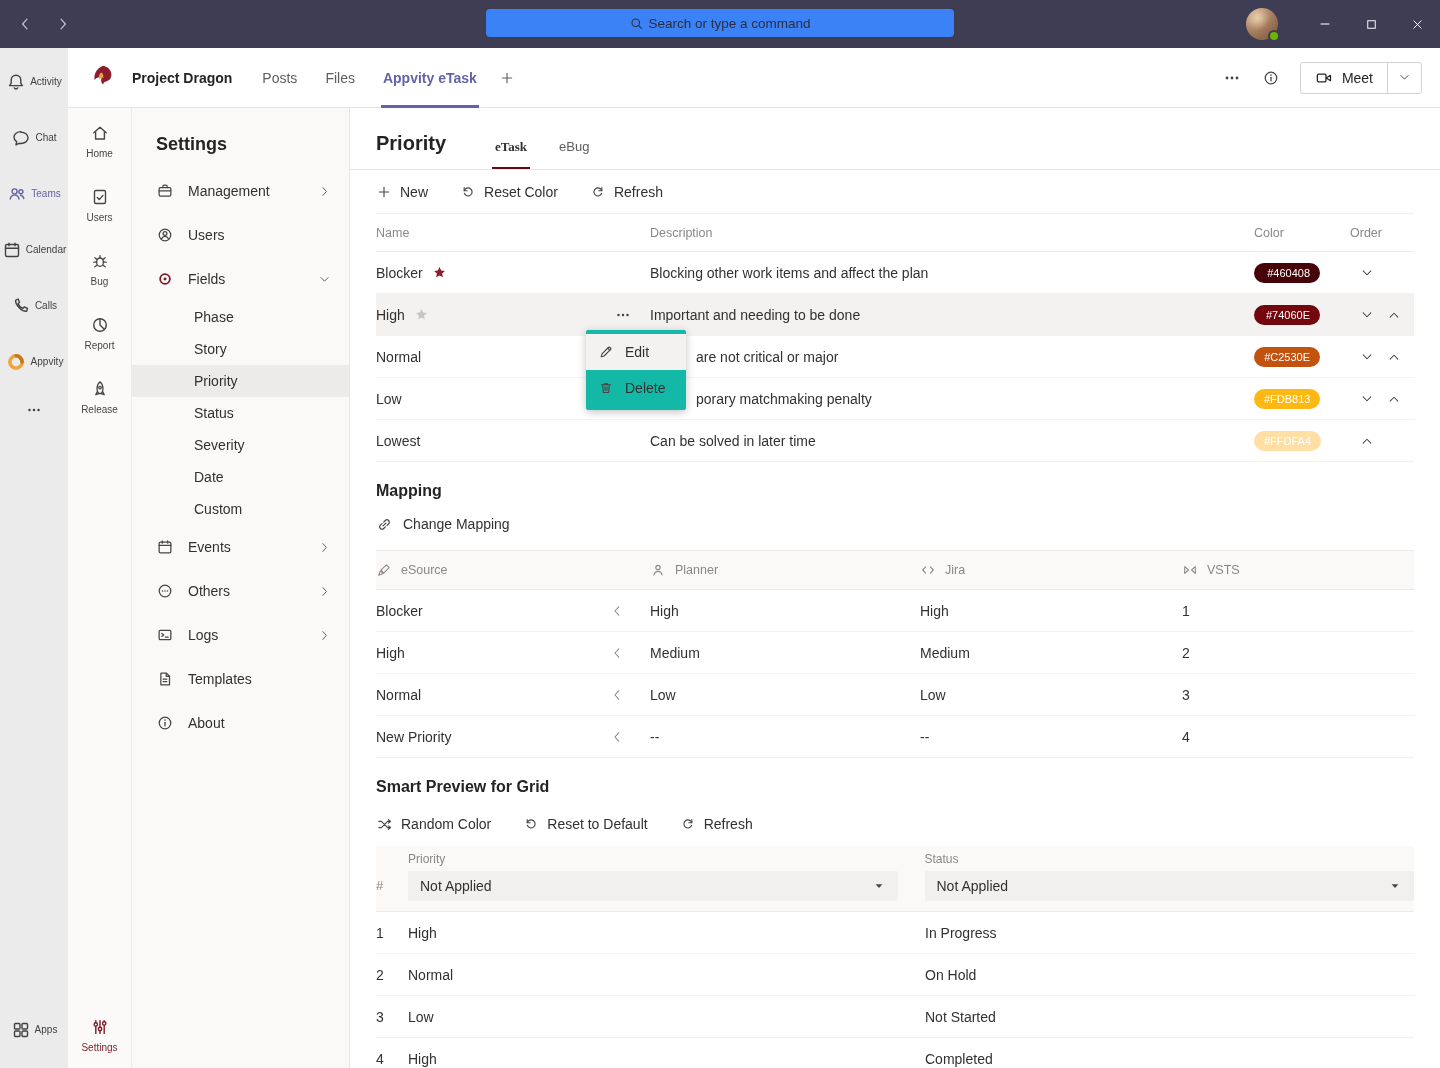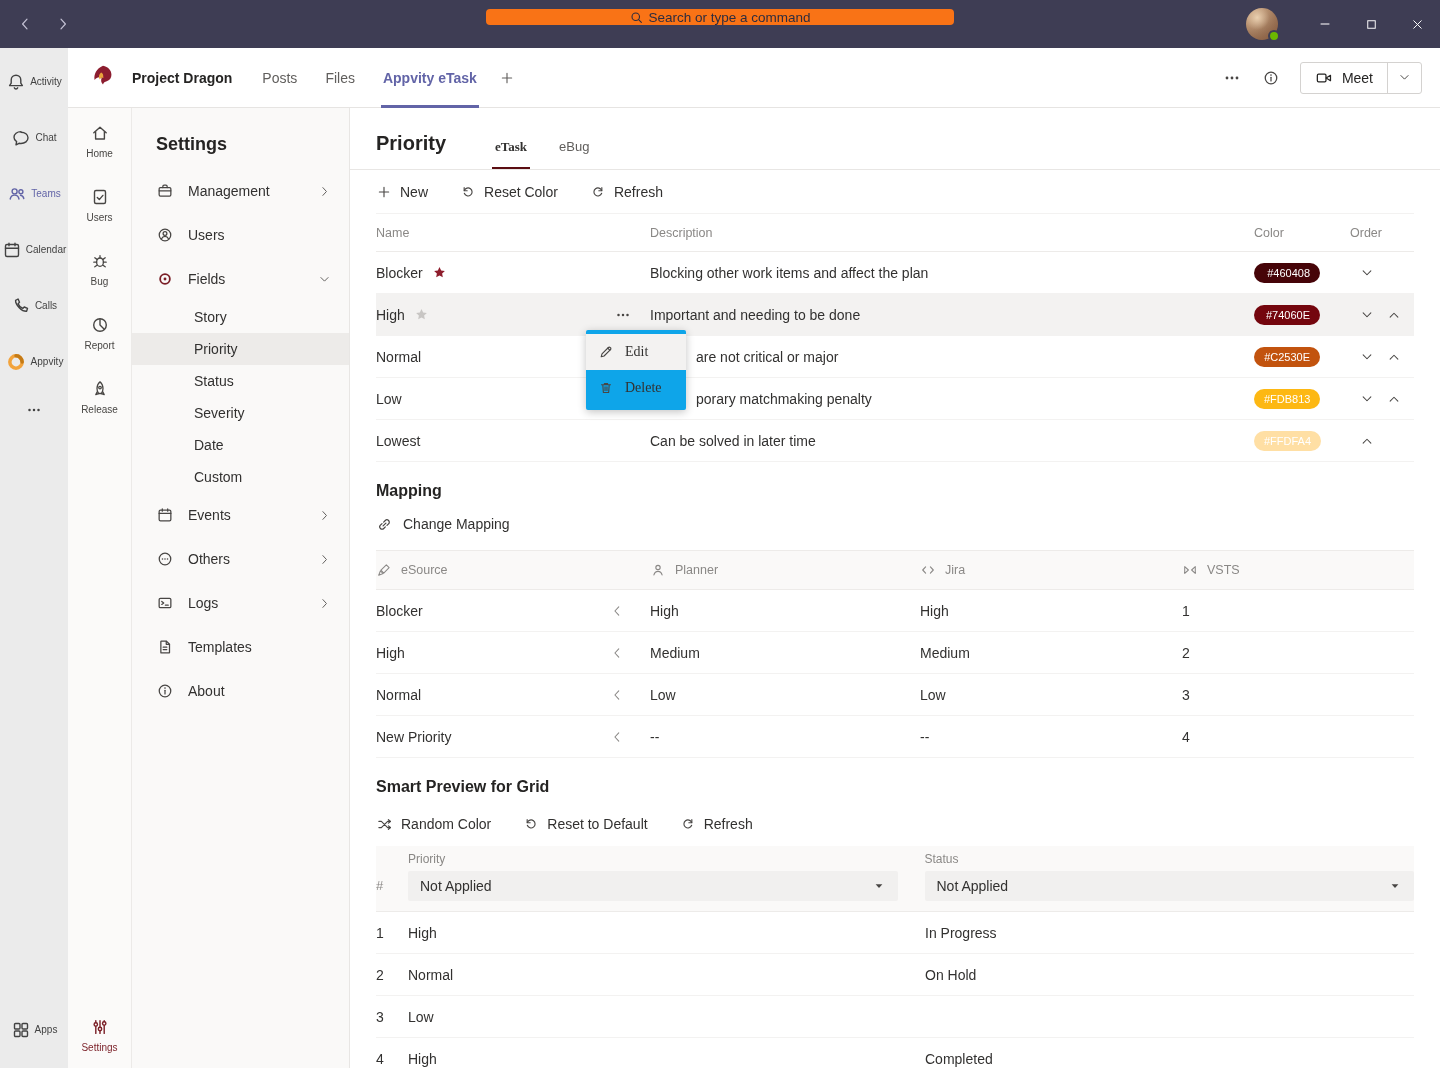--- a/index.html
+++ b/index.html
@@ -4,21 +4,21 @@
 <style>
 *{margin:0;padding:0;box-sizing:border-box;}
 html,body{width:1440px;height:1068px;overflow:hidden;}
 body{font-family:"Liberation Sans",sans-serif;background:#fff;color:#252423;font-size:14px;position:relative;}
 svg{display:block;}
 
 
 .titlebar{height:48px;background:#3e3d54;display:flex;align-items:center;position:relative;color:#fff;padding-left:14px;}
 .nav-arrows{display:flex;gap:16px;color:#c3c1d4;}
 .nav-btn{width:22px;height:22px;display:flex;align-items:center;justify-content:center;cursor:pointer;}
-.search-pill{position:absolute;left:50%;top:9px;transform:translateX(-50%);width:468px;height:16px;background:#f97316;border-radius:4px;display:flex;align-items:center;justify-content:center;gap:4px;color:#2e2d3f;font-size:13.5px;cursor:text;}
+.search-pill{position:absolute;left:50%;top:9px;transform:translateX(-50%);width:468px;height:28px;background:#3b82f6;border-radius:4px;display:flex;align-items:center;justify-content:center;gap:4px;color:#2e2d3f;font-size:13.5px;cursor:text;}
 .tb-right{margin-left:auto;display:flex;align-items:center;}
 .avatar-wrap{position:relative;width:32px;height:32px;margin-right:24px;cursor:pointer;}
 .avatar{width:32px;height:32px;border-radius:50%;background:radial-gradient(circle at 35% 30%,#ead0b0,#a8765335 40%,#8a5f43),linear-gradient(140deg,#d8b794,#7d573e);}
 .presence{position:absolute;right:-2px;bottom:-2px;width:12px;height:12px;border-radius:50%;background:#6bb700;border:2px solid #3e3d54;}
 .win-btn{width:46px;height:48px;display:flex;align-items:center;justify-content:center;color:#fff;cursor:pointer;}
 
 
 .app-shell{display:flex;height:1020px;}
 .left-rail{width:68px;background:#ebebeb;display:flex;flex-direction:column;align-items:center;padding-top:6px;flex-shrink:0;}
 .rail-item{width:72px;height:56px;display:flex;flex-direction:row;align-items:center;justify-content:center;gap:4px;color:#424242;font-size:10px;cursor:pointer;}
@@ -78,21 +78,21 @@
 .prow.selected{background:#f3f2f1;}
 .name-cell{display:flex;align-items:center;gap:9px;}
 .star-red{color:#8e1d2c;}
 .star-gray{color:#c8c6c4;}
 .row-more{margin-left:auto;margin-right:18px;color:#484644;cursor:pointer;}
 .desc-offset{padding-left:46px;}
 .badge{display:inline-block;padding:4px 10px;border-radius:12px;color:#fff;font-size:11px;min-width:66px;text-align:right;cursor:pointer;}
 .order-cell{display:flex;align-items:center;gap:13px;color:#484644;padding-left:10px;}
 .order-btn{cursor:pointer;display:flex;}
 
-.ctx-menu{position:absolute;left:236px;top:222px;width:100px;background:#0ea5e9;box-shadow:0 2px 8px rgba(0,0,0,.24);border-radius:2px;padding:4px 0;z-index:10;font-family:Liberation Serif, serif;}
+.ctx-menu{position:absolute;left:236px;top:222px;width:100px;background:#14b8a6;box-shadow:0 2px 8px rgba(0,0,0,.24);border-radius:2px;padding:4px 0;z-index:10;}
 .ctx-item{height:36px;display:flex;align-items:center;gap:11px;padding:0 12px;font-size:14px;color:#323130;cursor:pointer;}
 .ctx-item.hover{background:#f3f2f1;}
 .ctx-item svg{color:#484644;}
 
 .section-title{font-size:16px;font-weight:700;margin:20px 0 6px;color:#252423;}
 .change-mapping{display:flex;align-items:center;gap:10px;font-size:14px;color:#323130;height:36px;cursor:pointer;margin-bottom:8px;width:fit-content;}
 .change-mapping svg{color:#484644;}
 
 .mtable-head,.mrow{display:grid;grid-template-columns:274px 270px 262px 1fr;align-items:center;}
 .mtable-head{height:40px;background:#faf9f8;border-top:1px solid #edebe9;border-bottom:1px solid #edebe9;font-size:12.5px;color:#8a8886;}
@@ -590,20 +590,23 @@
             </span>
           <span>Fields</span>
           <span class="sb-chevron">
               <svg width="13" height="13">
                 <use href="#s-chev-down"></use>
               </svg>
             </span>
         </div>
 
         <div class="sb-sub">
+            <span>Phase</span>
+          </div>
+        <div class="sb-sub">
             <span>Story</span>
           </div>
         <div class="sb-sub selected">
             <span>Priority</span>
           </div>
         <div class="sb-sub">
             <span>Status</span>
           </div>
         <div class="sb-sub">
             <span>Severity</span>
@@ -969,20 +972,21 @@
           <span>In Progress</span>
         </div>
         <div class="sprow">
           <span>2</span>
           <span>Normal</span>
           <span>On Hold</span>
         </div>
         <div class="sprow">
           <span>3</span>
           <span>Low</span>
+          <span>Not Started</span>
         </div>
         <div class="sprow">
           <span>4</span>
           <span>High</span>
           <span>Completed</span>
         </div>
 
       </div>
     </div>
   </div>

